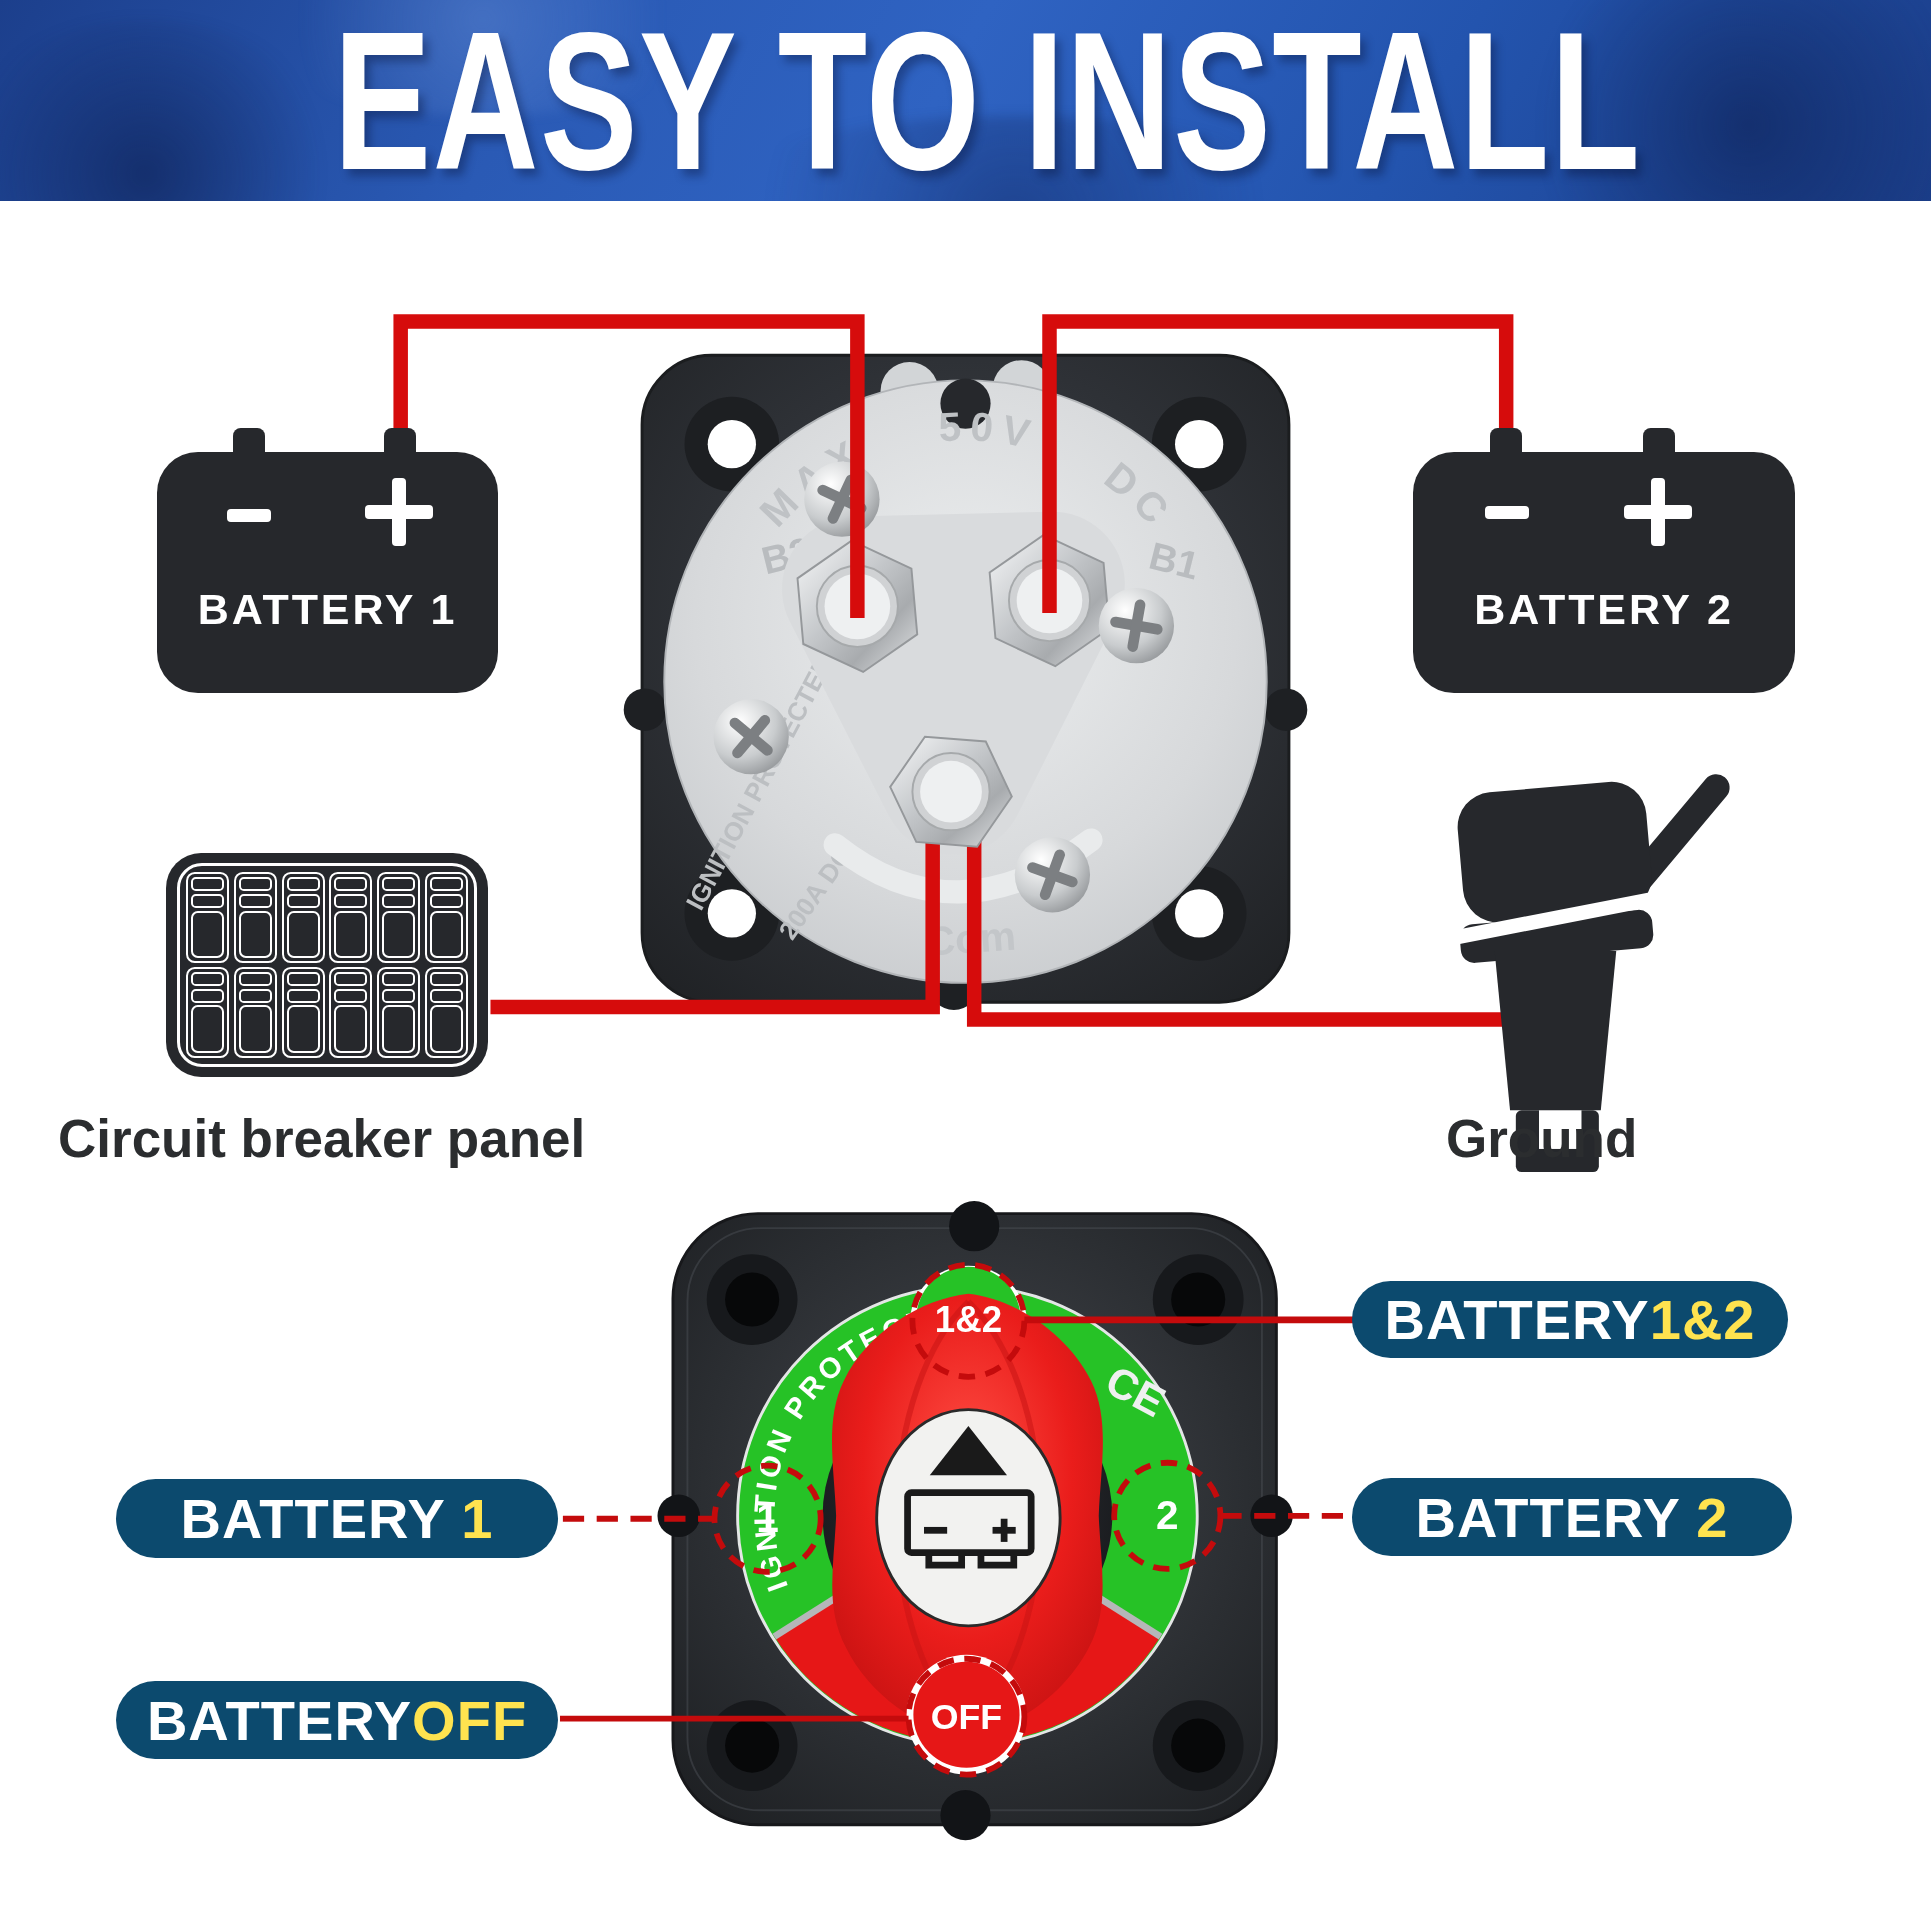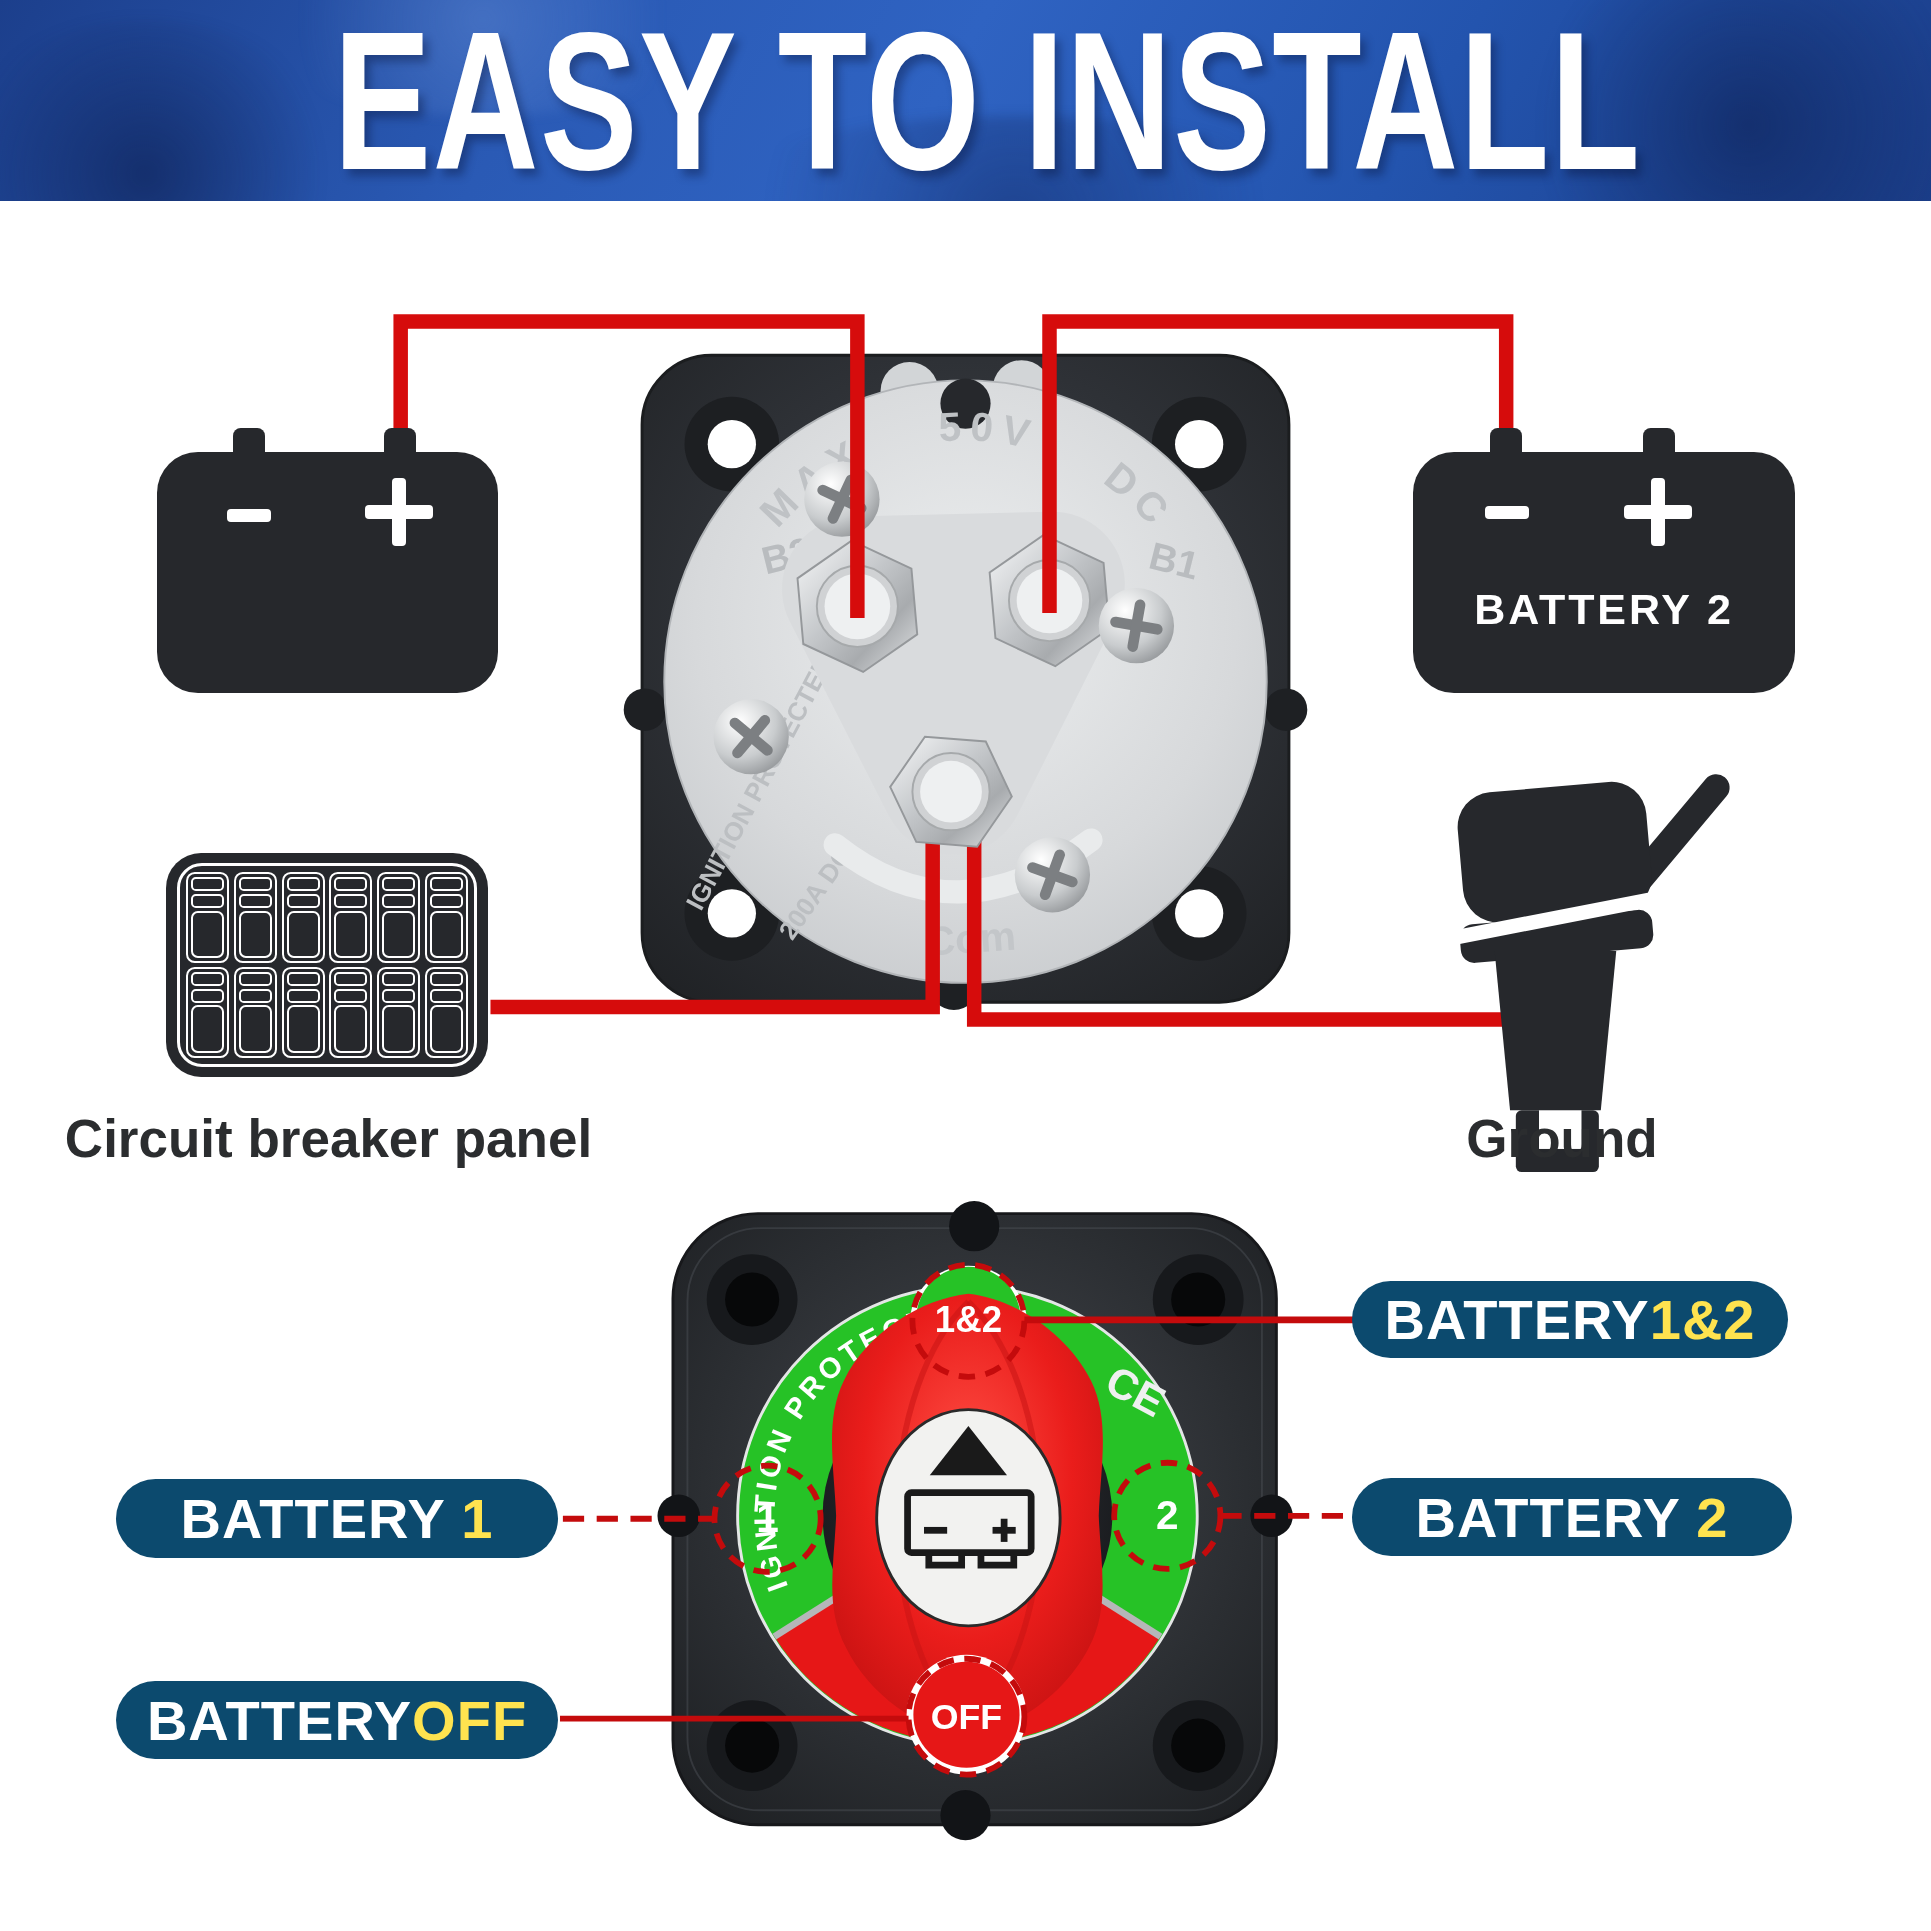--- a/index.html
+++ b/index.html
@@ -43,21 +43,21 @@
     border:3.9px solid #fff;border-radius:25px;
     display:grid;grid-template-columns:repeat(6,1fr);grid-template-rows:1fr 1fr;
     gap:4.8px;padding:6.8px;
   }
   .cb-cell{border:2.9px solid #fff;border-radius:8.7px;display:flex;flex-direction:column;gap:2.9px;padding:2.9px;}
   .cb-cell i{display:block;height:9.7px;border:2.9px solid #fff;border-radius:4.8px;}
   .cb-cell b{display:block;flex:1;border:2.9px solid #fff;border-radius:6.8px;}
   
   .cap-label{
     position:absolute;color:#2b2d2f;font-size:53px;font-weight:700;
-    text-align:center;letter-spacing:0px;
+    text-align:left;letter-spacing:0px;
   }
   
   .pill{
     position:absolute;background:#0c4a6e;border-radius:58px;
     display:flex;align-items:center;justify-content:center;
     font-size:56px;font-weight:900;white-space:pre;letter-spacing:1px;
   }
   .pill .w{color:#ffffff;}
   .pill .y{color:#ffe34f;}
   
@@ -282,20 +282,21 @@
 </svg>
 
 <div class="darkbox battery htmlpiece" style="left:157px;top:452px;">
   <div class="bat-tab" style="left:76px;"></div>
   <div class="bat-tab" style="left:227px;"></div>
   <div class="minus-bar" style="left:70px;top:57px;"></div>
   <div class="plus-wrap" style="left:208px;top:26px;">
       <i class="plus-h"></i>
       <i class="plus-v"></i>
     </div>
+  <div class="bat-label">BATTERY 1</div>
 </div>
 
 <div class="darkbox battery htmlpiece" style="left:1413px;top:452px;width:382px;">
   <div class="bat-tab" style="left:77px;"></div>
   <div class="bat-tab" style="left:230px;"></div>
   <div class="minus-bar" style="left:72px;top:54px;"></div>
   <div class="plus-wrap" style="left:211px;top:26px;">
       <i class="plus-h"></i>
       <i class="plus-v"></i>
     </div>

